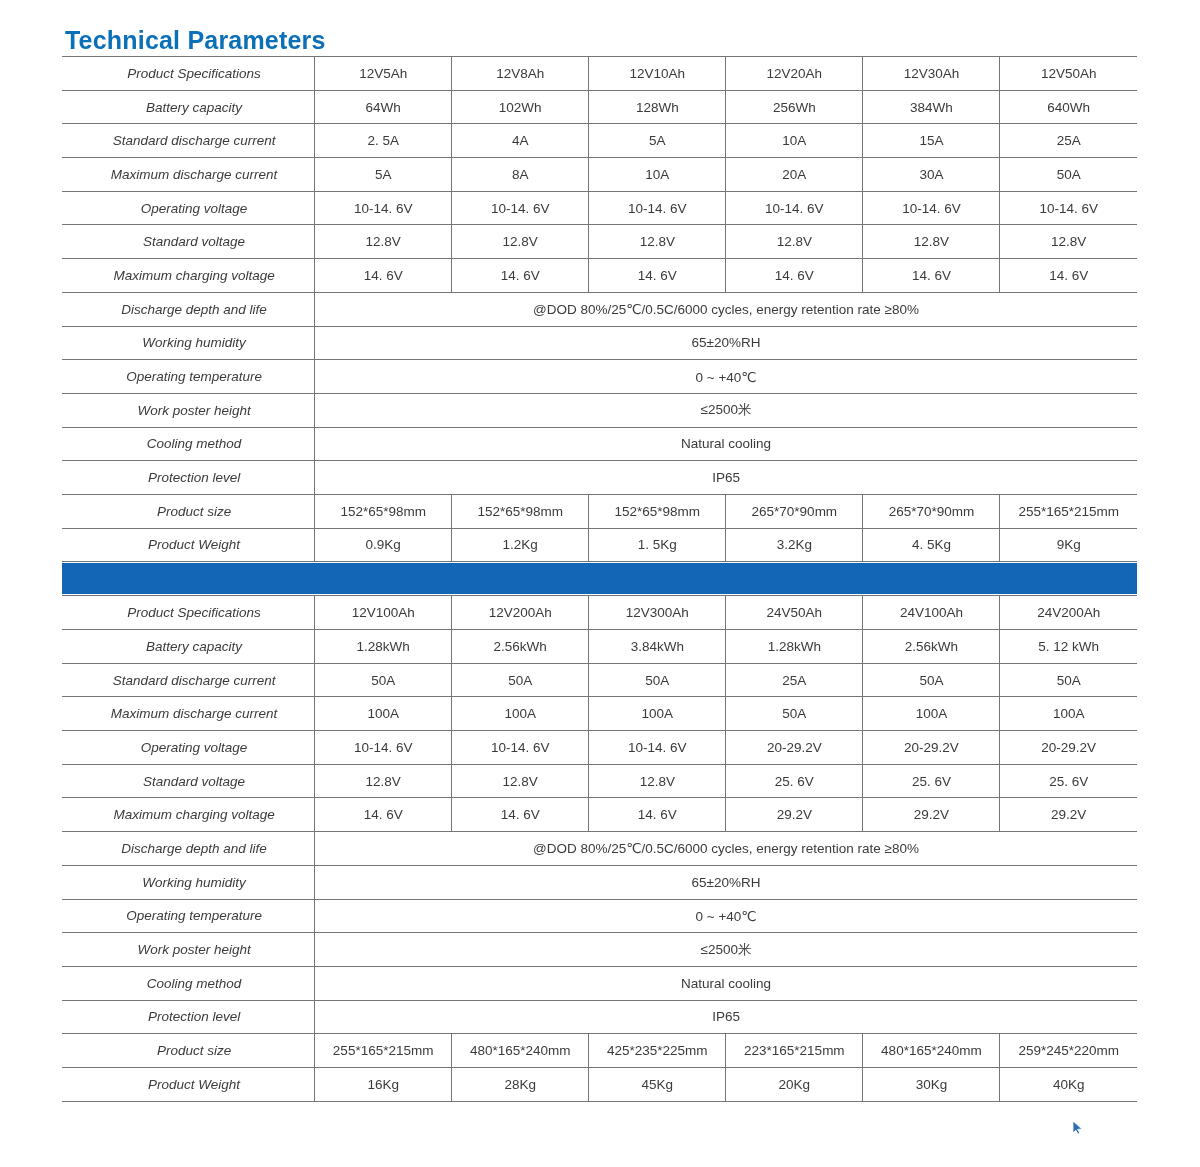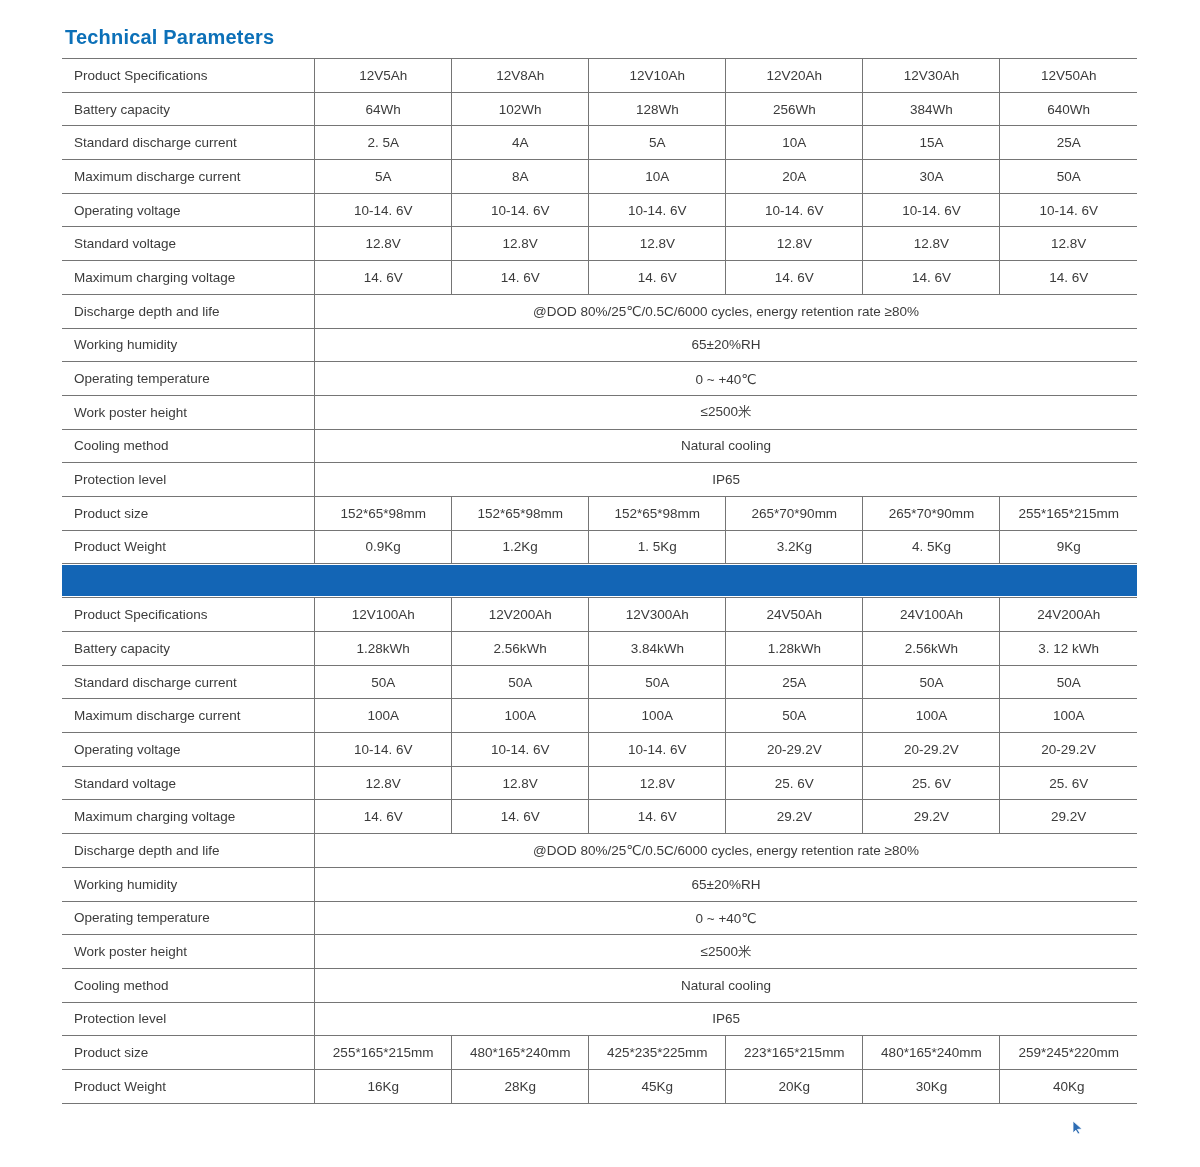--- a/index.html
+++ b/index.html
@@ -15,22 +15,22 @@
     width: 1200px; height: 1167px;
     font-family: "Liberation Sans", "DejaVu Sans", sans-serif;
     overflow: hidden;
   }
   .page {
     position: relative;
     width: 1200px; height: 1167px;
     padding: 26px 0 0 62px;
   }
   h1.title {
-    margin: 0 0 9px 3px;
-    font-size: 20px;
+    margin: 0 0 1px 3px;
+    font-size: 25px;
     font-weight: bold;
     letter-spacing: 0.2px;
     color: var(--title-blue);
   }
   table.spec-table {
     width: 1075px;
     border-collapse: collapse;
     table-layout: fixed;
     font-size: 13.5px;
     color: var(--text);
@@ -39,22 +39,23 @@
     border-top: 1.5px solid var(--border);
     border-bottom: 1.5px solid var(--border);
     border-left: 1.5px solid var(--border);
     height: 33.7px;
     padding: 0;
     white-space: nowrap;
     overflow: hidden;
   }
   table.spec-table td:first-child {
     border-left: none;
-    text-align: left;
+    text-align: center;
     padding-left: 12px;
+    font-style: italic;
   }
   table.spec-table td.val { text-align: center; }
   .divider {
     width: 1075px;
     height: 31px;
     margin: 1px 0;
     background: var(--bar-blue);
   }
   .cursor {
     position: absolute;
@@ -212,21 +213,21 @@
           <td class="val">24V100Ah</td>
           <td class="val">24V200Ah</td>
         </tr>
         <tr>
           <td>Battery capacity</td>
           <td class="val">1.28kWh</td>
           <td class="val">2.56kWh</td>
           <td class="val">3.84kWh</td>
           <td class="val">1.28kWh</td>
           <td class="val">2.56kWh</td>
-          <td class="val">3. 12 kWh</td>
+          <td class="val">5. 12 kWh</td>
         </tr>
         <tr>
           <td>Standard discharge current</td>
           <td class="val">50A</td>
           <td class="val">50A</td>
           <td class="val">50A</td>
           <td class="val">25A</td>
           <td class="val">50A</td>
           <td class="val">50A</td>
         </tr>

